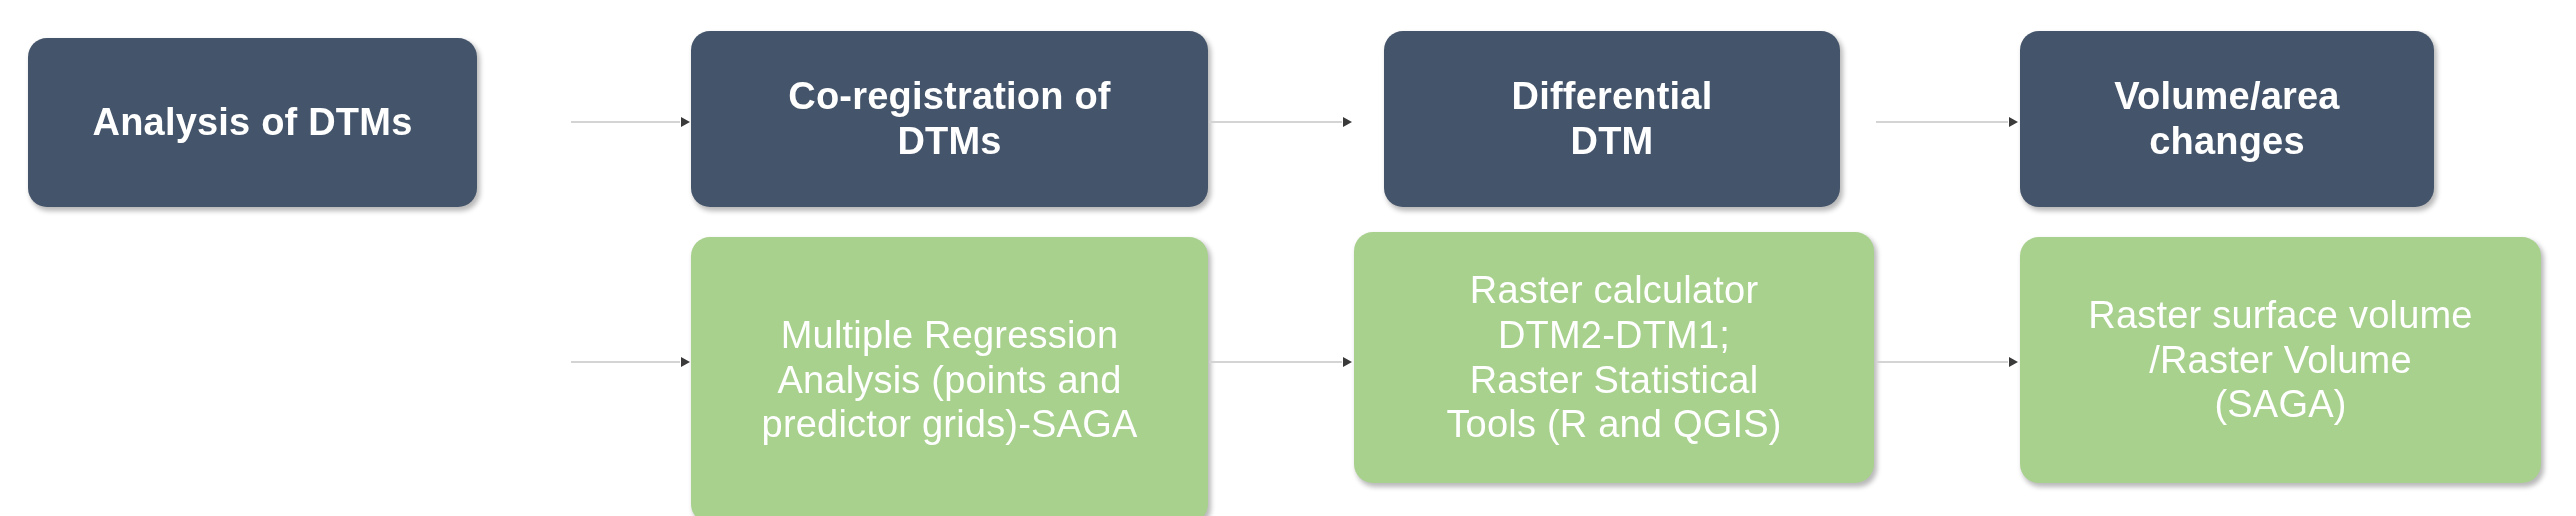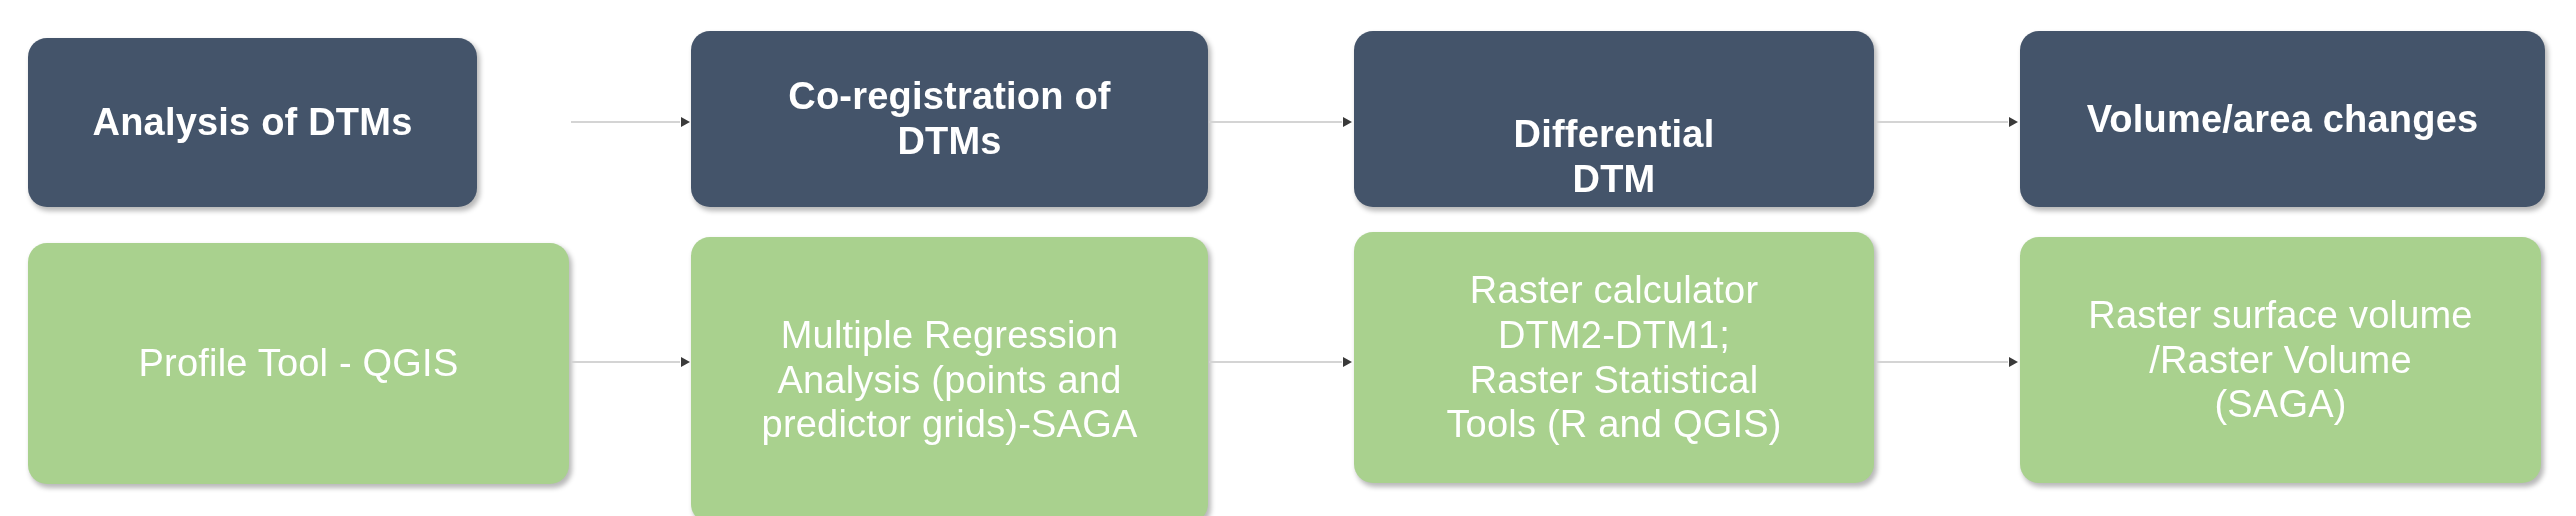--- a/index.html
+++ b/index.html
@@ -82,32 +82,29 @@
 
   <div class="node stage" style="left:28px; top:38px; width:449px; height:169px;">
     <span class="node-label">Analysis of DTMs</span>
   </div>
 
   <div class="node stage" style="left:691px; top:31px; width:517px; height:176px;">
     <span class="node-label">Co-registration of
 DTMs</span>
   </div>
 
-  <div class="node stage" style="left:1354px; top:31px; width:520px; height:176px;align-items:flex-end;">
+  <div class="node stage" style="left:1384px; top:31px; width:456px; height:176px;">
     <span class="node-label">Differential
 DTM</span>
   </div>
 
-  <div class="node stage" style="left:2020px; top:31px; width:525px; height:176px;">
+  <div class="node stage" style="left:2020px; top:31px; width:414px; height:176px;">
     <span class="node-label">Volume/area changes</span>
   </div>
 
-  <div class="node tool" style="left:28px; top:243px; width:541px; height:241px;">
-    <span class="node-label">Profile Tool - QGIS</span>
-  </div>
 
   <div class="node tool" style="left:691px; top:237px; width:517px; height:286px;">
     <span class="node-label">Multiple Regression
 Analysis (points and
 predictor grids)-SAGA</span>
   </div>
 
   <div class="node tool" style="left:1354px; top:232px; width:520px; height:251px;">
     <span class="node-label">Raster calculator
 DTM2-DTM1;

